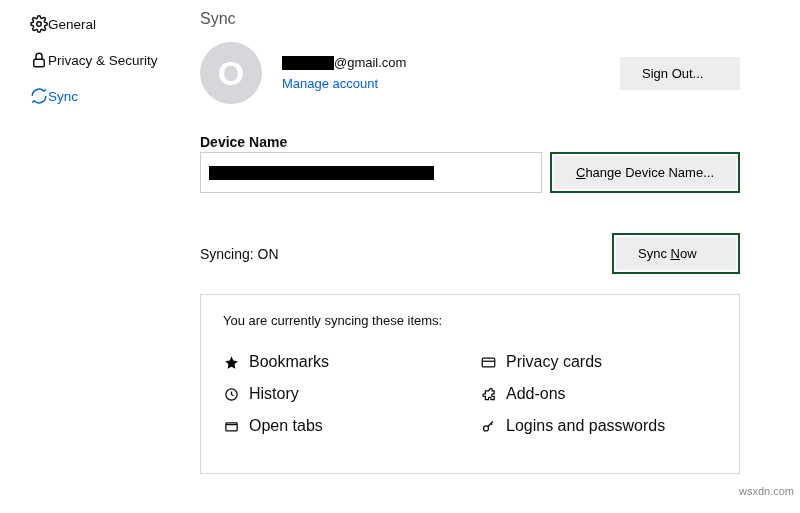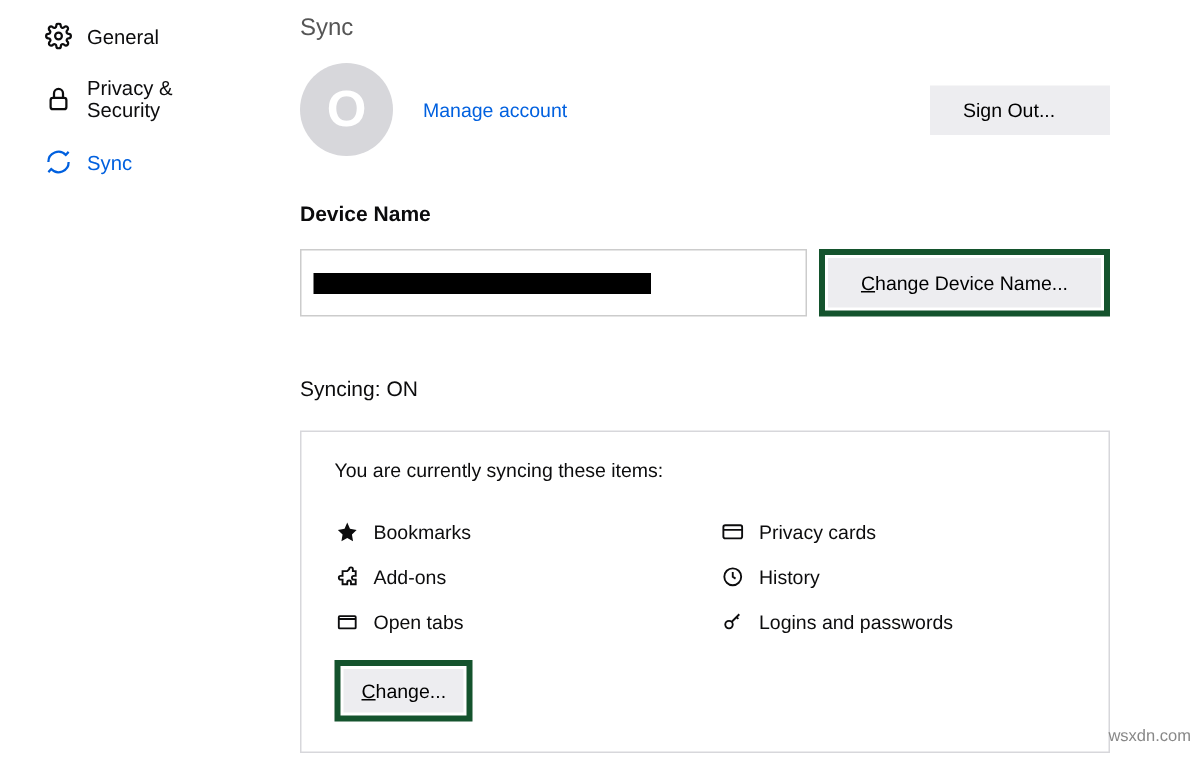--- a/index.html
+++ b/index.html
@@ -13,21 +13,21 @@
       display: flex;
       position: relative;
     }
     .sidebar {
       width: 180px;
       padding: 6px 0;
     }
     .sidebar-item {
       display: flex;
       align-items: center;
-      gap: 10px;
+      gap: 0;
       padding: 9px 18px 9px 30px;
       cursor: pointer;
       color: #0c0c0d;
     }
     .sidebar-item.active { color: #0060df; }
     .sidebar-item .icon { width: 18px; height: 18px; display: flex; align-items: center; justify-content: center; }
     .sidebar-label { font-size: 13.5px; }
 
     .content {
       flex: 1;
@@ -60,37 +60,37 @@
       border: none;
       padding: 9px 22px;
       font-size: 13px;
       cursor: pointer;
       min-width: 120px;
       text-align: left;
     }
     .underline-letter { text-decoration: underline; }
 
     .section { margin-top: 18px; }
-    .section-label { font-size: 14px; font-weight: 600; margin-bottom: 16px; }
+    .section-label { font-size: 14px; font-weight: 600; margin-bottom: 2px; }
 
     .device-row {
       display: flex;
       gap: 8px;
       align-items: stretch;
     }
     .device-field {
       flex: 1;
       border: 1px solid #ccc;
       background: #fff;
       padding: 6px 8px;
       display: flex;
       align-items: center;
     }
     .device-name-redacted { background: #000; height: 14px; width: 225px; }
-    .wrap-highlight { border: 4px solid #14532d; padding: 2px; display: inline-block; }
+    .wrap-highlight { border: 2px solid #14532d; padding: 2px; display: inline-block; }
 
     .syncing-row {
       display: flex;
       justify-content: space-between;
       align-items: center;
       margin-top: 28px;
     }
     .syncing-title { font-size: 14px; }
     .syncing-title b { font-weight: 400; }
 
@@ -100,21 +100,21 @@
       margin-top: 8px;
     }
     .sync-intro { font-size: 13px; color: #0c0c0d; margin-bottom: 25px; }
     .sync-grid {
       display: grid;
       grid-template-columns: 1fr 1fr;
       column-gap: 20px;
       row-gap: 14px;
       margin-bottom: 18px;
     }
-    .sync-item { display: flex; align-items: center; gap: 10px; font-size: 13px; }
+    .sync-item { display: flex; align-items: center; gap: 10px; font-size: 16px; }
     .sync-icon { width: 16px; height: 16px; display: flex; align-items: center; justify-content: center; color: #0c0c0d; }
 
     .watermark {
       position: absolute;
       bottom: 16px;
       right: 6px;
       font-size: 11px;
       color: #888;
     }
 
@@ -153,39 +153,46 @@
   </div>
 </div>
 
 <div class="content">
 
   <div class="page-title">Sync</div>
 
   <div class="account-row">
     <div class="avatar">O</div>
     <div class="account-info">
+      <div class="email-line">
+        <span class="redacted-bar"></span>
+        <span class="email-suffix">@gmail.com</span>
+      </div>
       <span class="link">Manage account</span>
     </div>
     <button class="btn">Sign Out...</button>
   </div>
 
   <div class="section">
     <div class="section-label">Device Name</div>
     <div class="device-row">
       <div class="device-field">
         <span class="device-name-redacted"></span>
       </div>
       <span class="wrap-highlight">
         <button class="btn" style="min-width:150px"><span class="underline-letter">C</span><span>hange Device Name...</span></button>
       </span>
     </div>
   </div>
 
   <div class="syncing-row">
     <div class="syncing-title"><b><span>Syncing: </span><span>ON</span></b></div>
+    <span class="wrap-highlight">
+      <button class="btn" style="min-width:120px"><span>Sync </span><span class="underline-letter">N</span><span>ow</span></button>
+    </span>
   </div>
 
   <div class="sync-panel">
     <div class="sync-intro">You are currently syncing these items:</div>
     <div class="sync-grid">
       <div class="sync-item">
         <span class="sync-icon">
           <svg viewBox="0 0 24 24" width="15" height="15" fill="#0c0c0d">
               <path d="M12 2l2.9 6.9L22 10l-5 4.9L18.2 22 12 18.6 5.8 22 7 14.9 2 10l7.1-1.1z"></path>
             </svg>
@@ -197,53 +204,50 @@
           <svg viewBox="0 0 24 24" width="15" height="15" fill="none" stroke="#0c0c0d" stroke-width="2">
               <rect x="2" y="5" width="20" height="14" rx="2"></rect>
               <line x1="2" y1="10" x2="22" y2="10"></line>
             </svg>
         </span>
         <span>Privacy cards</span>
       </div>
       <div class="sync-item">
         <span class="sync-icon">
           <svg viewBox="0 0 24 24" width="15" height="15" fill="none" stroke="#0c0c0d" stroke-width="2">
-              <path d="M14 4a2 2 0 1 1 4 0v2h3v5h-2a2 2 0 1 0 0 4h2v5h-5v-2a2 2 0 1 0-4 0v2H7v-5H5a2 2 0 1 1 0-4h2V6h5z"></path>
-            </svg>
-        </span>
-        <span>Add-ons</span>
-      </div>
-      <div class="sync-item">
-        <span class="sync-icon">
-          <svg viewBox="0 0 24 24" width="15" height="15" fill="none" stroke="#0c0c0d" stroke-width="2">
               <circle cx="12" cy="12" r="9"></circle>
               <path d="M12 7v5l3 2"></path>
             </svg>
         </span>
         <span>History</span>
       </div>
       <div class="sync-item">
         <span class="sync-icon">
           <svg viewBox="0 0 24 24" width="15" height="15" fill="none" stroke="#0c0c0d" stroke-width="2">
+              <path d="M14 4a2 2 0 1 1 4 0v2h3v5h-2a2 2 0 1 0 0 4h2v5h-5v-2a2 2 0 1 0-4 0v2H7v-5H5a2 2 0 1 1 0-4h2V6h5z"></path>
+            </svg>
+        </span>
+        <span>Add-ons</span>
+      </div>
+      <div class="sync-item">
+        <span class="sync-icon">
+          <svg viewBox="0 0 24 24" width="15" height="15" fill="none" stroke="#0c0c0d" stroke-width="2">
               <rect x="3" y="6" width="18" height="13" rx="1"></rect>
               <path d="M3 9h18"></path>
             </svg>
         </span>
         <span>Open tabs</span>
       </div>
       <div class="sync-item">
         <span class="sync-icon">
           <svg viewBox="0 0 24 24" width="15" height="15" fill="none" stroke="#0c0c0d" stroke-width="2">
               <circle cx="8" cy="15" r="4"></circle>
               <path d="M11 12l8-8m-3 3l2 2"></path>
             </svg>
         </span>
         <span>Logins and passwords</span>
       </div>
     </div>
-    <span class="wrap-highlight">
-      <button class="btn" style="min-width:70px;padding:7px 12px"><span class="underline-letter">C</span><span>hange...</span></button>
-    </span>
   </div>
 
 </div>
 
 <div class="watermark">wsxdn.com</div>
 
 </body></html>

